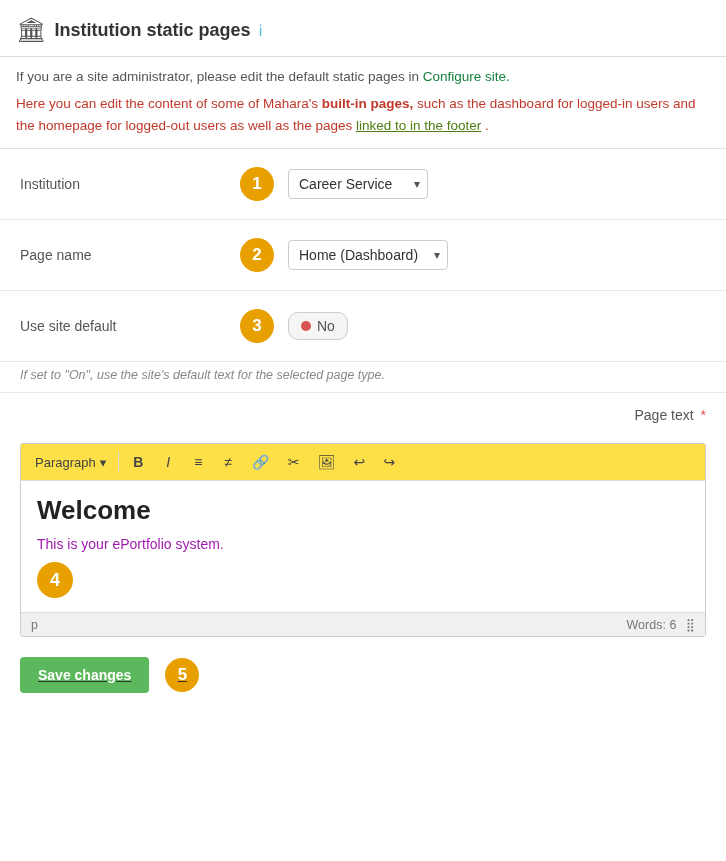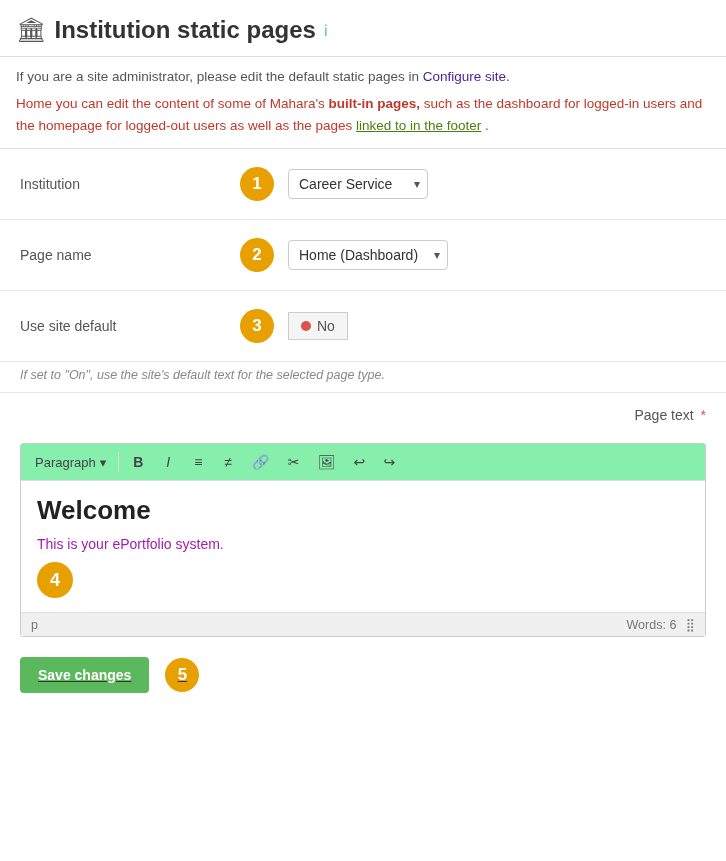--- a/index.html
+++ b/index.html
@@ -16,21 +16,21 @@
       min-height: 861px;
     }
     .page-header {
       display: flex;
       align-items: center;
       padding: 16px 16px 12px 16px;
       border-bottom: 1px solid #ddd;
       background: #fff;
     }
     .page-title {
-      font-size: 24px;
+      font-size: 18px;
       font-weight: bold;
       color: #333;
       margin-left: 8px;
     }
     .info-icon {
       margin-left: 8px;
       color: #5bc0de;
       font-size: 16px;
       cursor: pointer;
     }
@@ -42,21 +42,21 @@
       padding: 10px 16px 12px 16px;
       background: #fff;
       border-bottom: 1px solid #e0e0e0;
     }
     .info-line {
       color: #555;
       font-size: 13.5px;
       line-height: 1.5;
     }
     .info-line a, .configure-link {
-      color: #4c1d95;
+      color: #15803d;
       text-decoration: none;
     }
     .info-description {
       color: #c0392b;
       font-size: 13.5px;
       line-height: 1.6;
       margin-top: 6px;
     }
     .info-description strong {
       font-weight: bold;
@@ -122,21 +122,21 @@
       transform: translateY(-50%);
       pointer-events: none;
       color: #555;
       font-size: 12px;
     }
     .toggle-no {
       display: flex;
       align-items: center;
       background: #f5f5f5;
       border: 1px solid #ccc;
-      border-radius: 0;
+      border-radius: 10px;
       padding: 5px 12px;
       font-size: 14px;
       color: #555;
       cursor: pointer;
       gap: 6px;
     }
     .toggle-dot {
       width: 10px;
       height: 10px;
       border-radius: 50%;
@@ -166,21 +166,21 @@
     .editor-container {
       border: 1px solid #ccc;
       border-radius: 3px;
       background: #fff;
     }
     .editor-toolbar {
       display: flex;
       align-items: center;
       padding: 5px 8px;
       border-bottom: 1px solid #ddd;
-      background: #86efac;
+      background: #fde047;
       gap: 4px;
       flex-wrap: wrap;
     }
     .toolbar-item {
       padding: 3px 7px;
       border: none;
       background: none;
       cursor: pointer;
       font-size: 14px;
       color: #444;
@@ -288,21 +288,21 @@
     <span class="page-title">Institution static pages</span>
     <span class="info-icon">ℹ</span>
   </div>
 
   <div class="info-section">
     <div class="info-line">
       <span>If you are a site administrator, please edit the default static pages in</span>
       <a href="#" class="configure-link">Configure site.</a>
     </div>
     <div class="info-description">
-      <span>Home you can edit the content of some of Mahara's</span>
+      <span>Here you can edit the content of some of Mahara's</span>
       <strong>built-in pages,</strong>
       <span>such as the dashboard for logged-in users and the homepage for logged-out users as well as the pages</span>
       <a href="#">linked to in the footer</a>
       <span>.</span>
     </div>
   </div>
 
   <div class="form-section">
 
     <div class="form-row">

